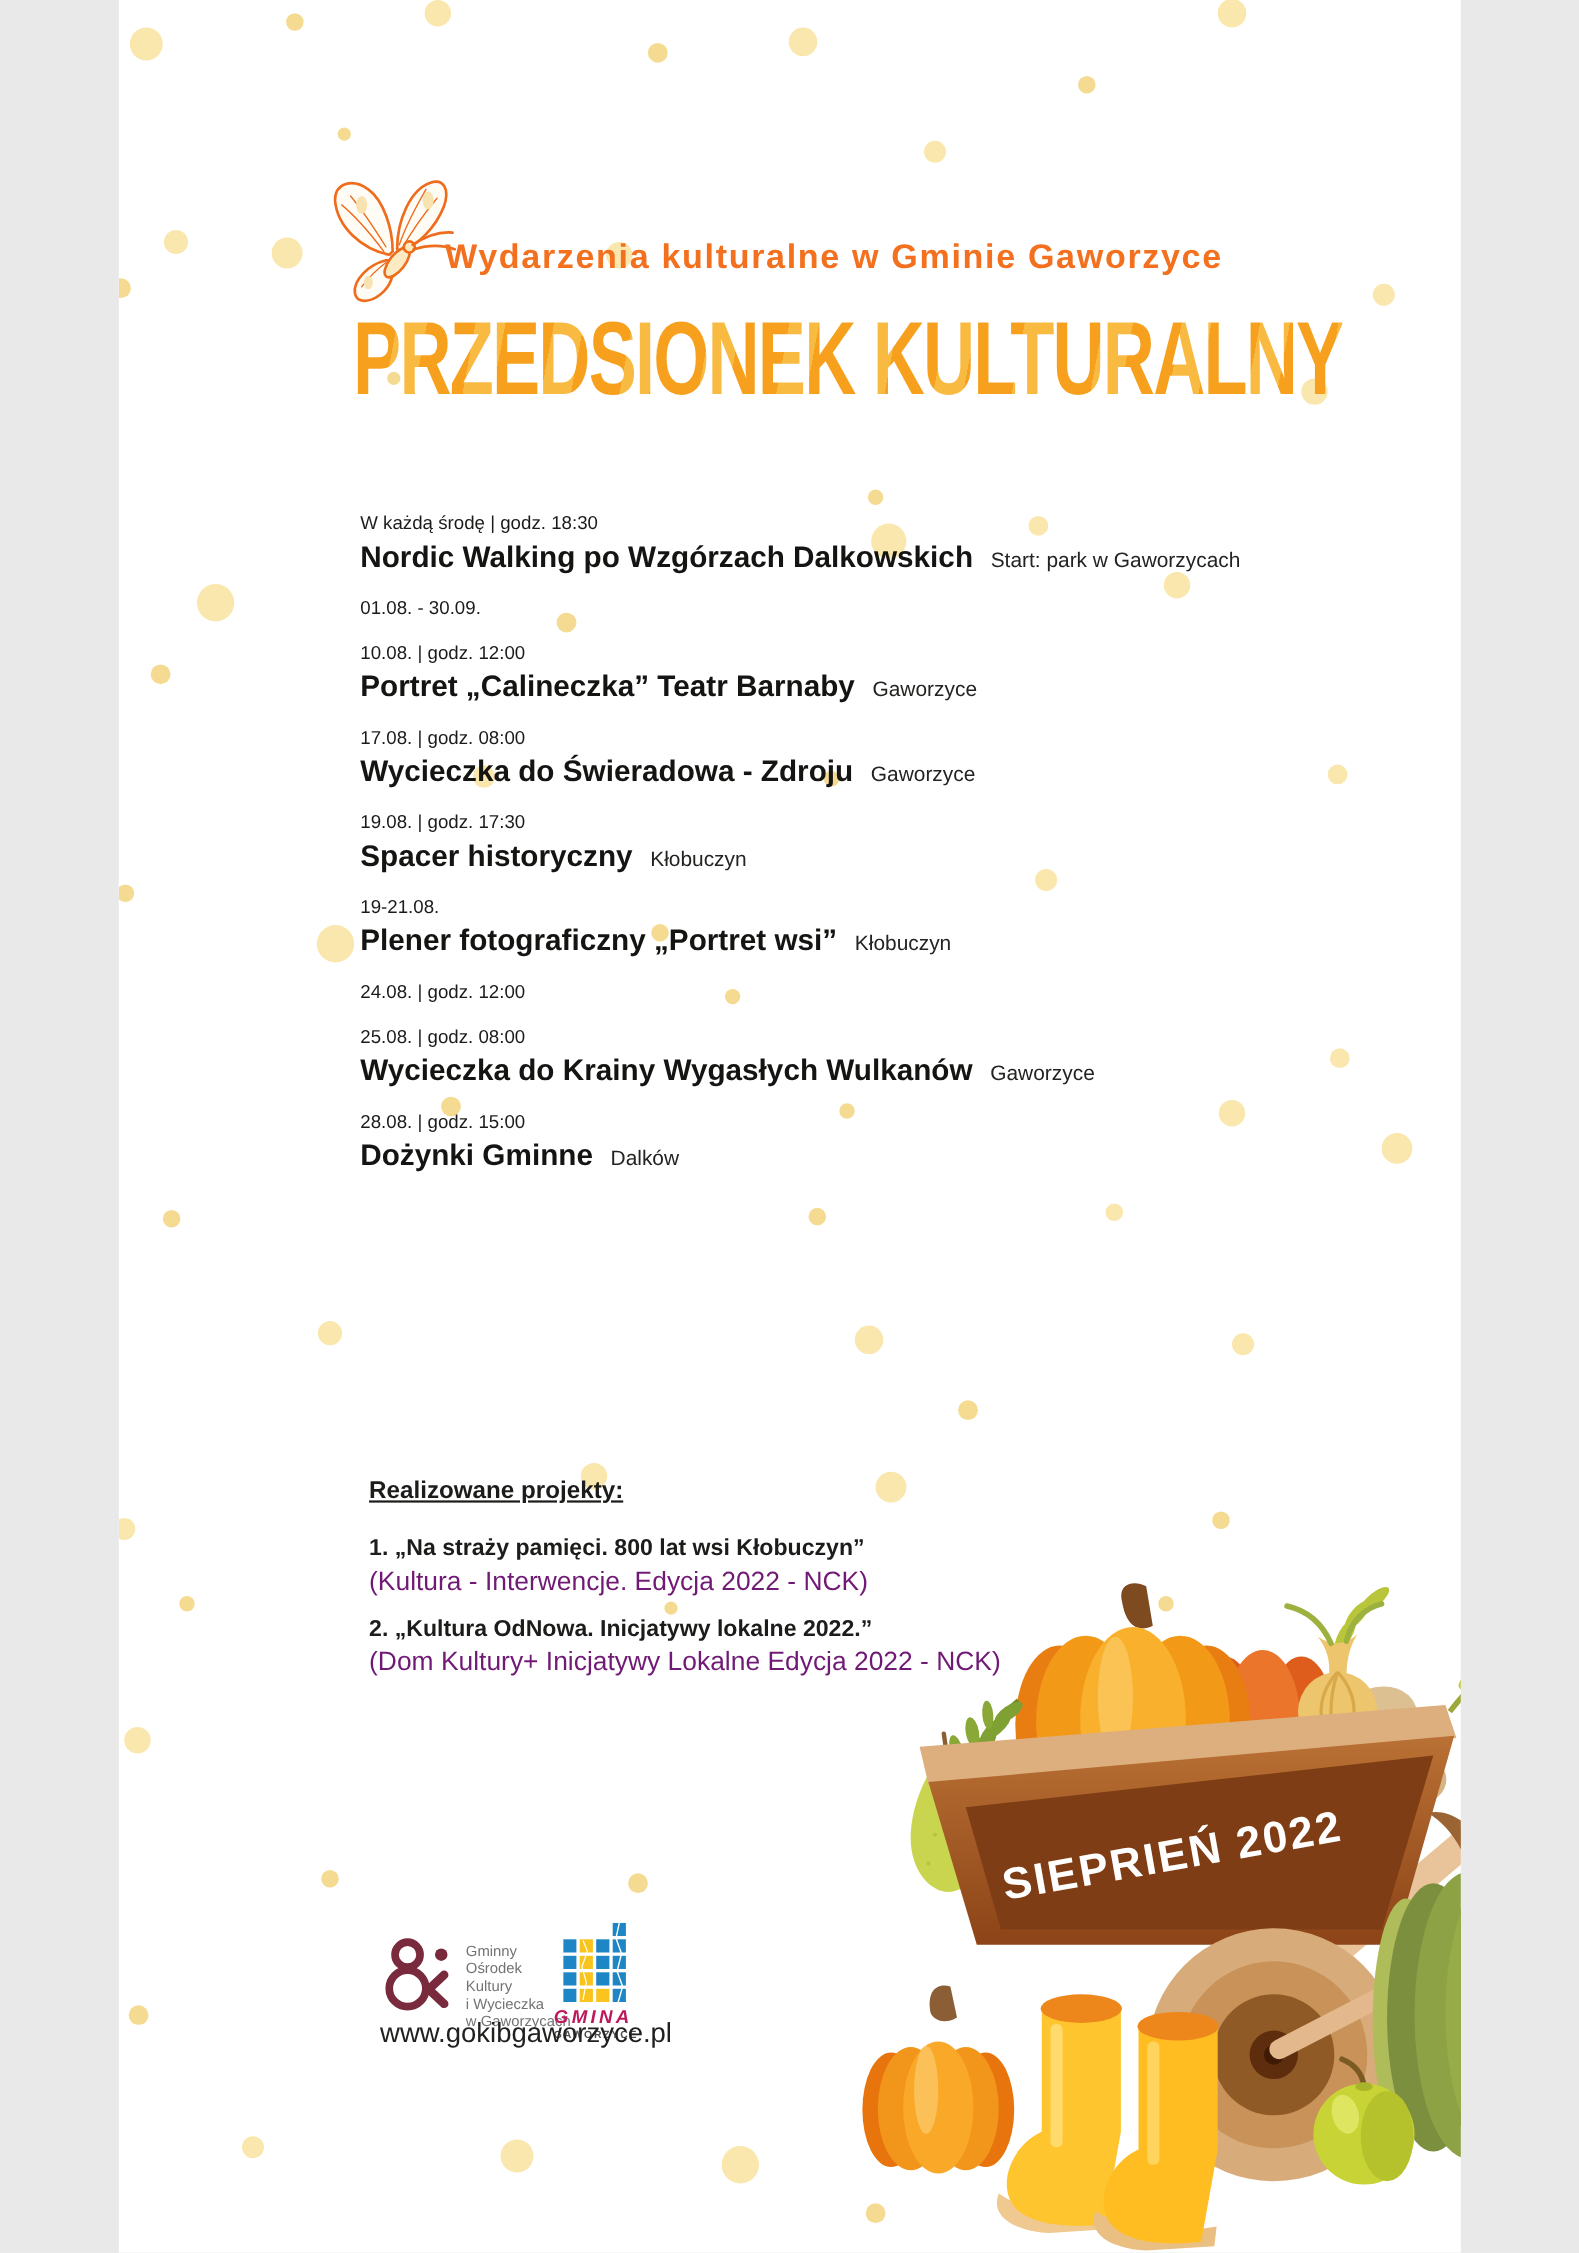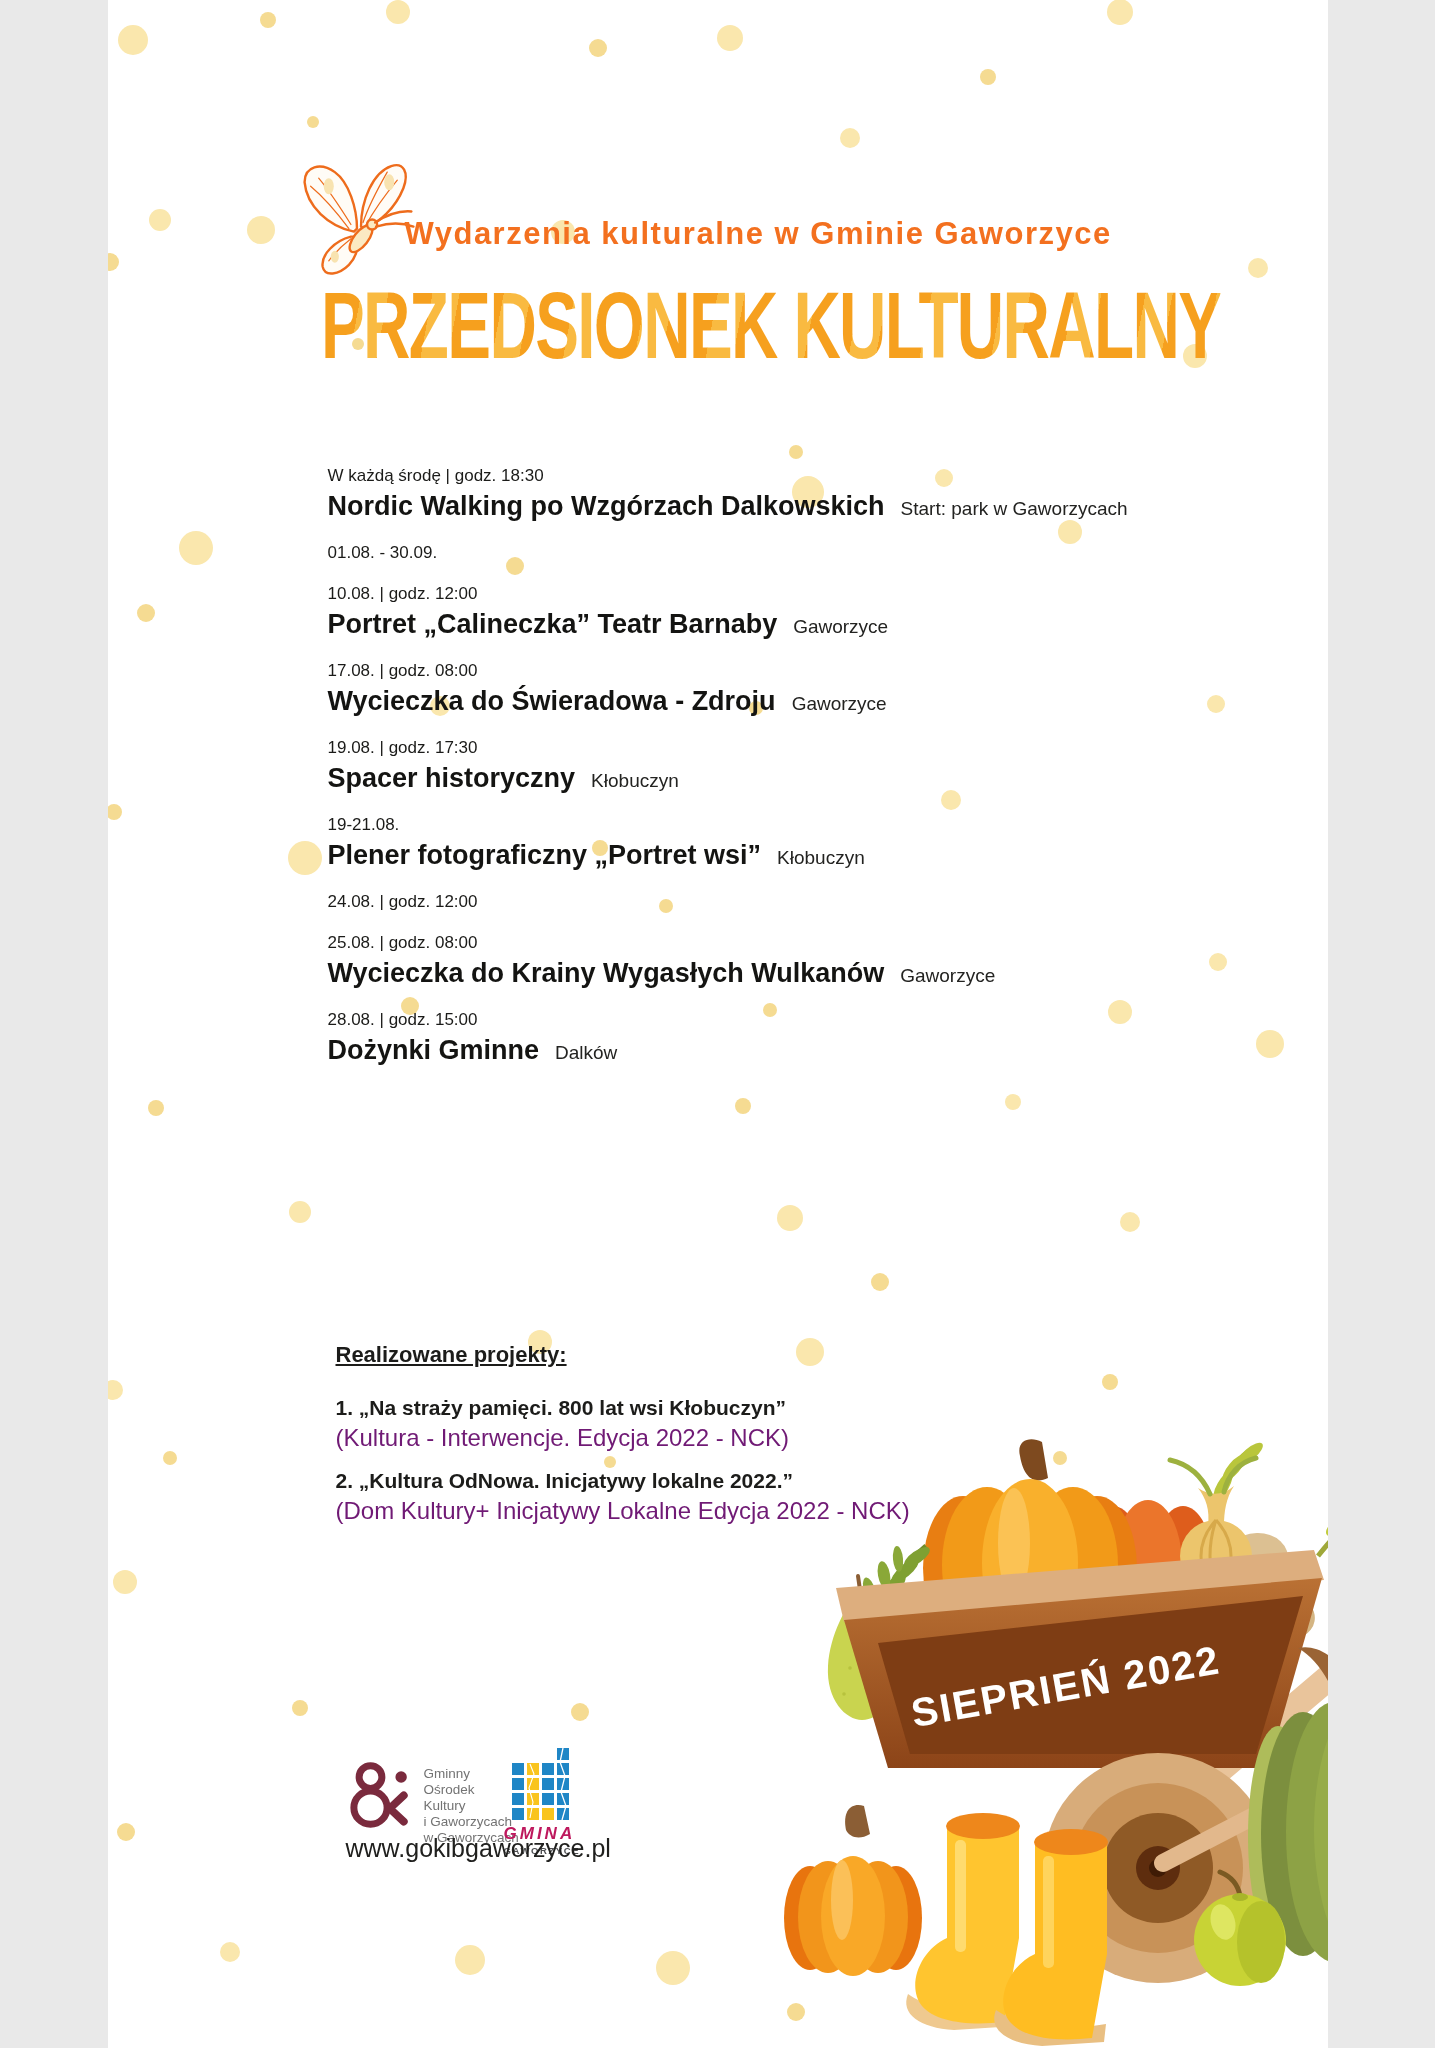--- a/index.html
+++ b/index.html
@@ -242,21 +242,21 @@
       <circle cx="28" cy="21" r="13"></circle>
       <circle cx="28" cy="56" r="19"></circle>
       <path d="M66,42 L50,57 L66,72" stroke-width="9" stroke-linecap="round" stroke-linejoin="round"></path>
     </g>
     <circle cx="63" cy="21" r="6.5" fill="#7A2A3D"></circle>
   </svg>
   <div class="gokib-text" id="gokib-lines">
       <div>Gminny</div>
       <div>Ośrodek</div>
       <div>Kultury</div>
-      <div>i Gaworzycach</div>
+      <div>i Wycieczka</div>
       <div>w Gaworzycach</div>
     </div>
 
   <div class="gmina">
     <svg class="gmina-grid" width="66" height="74" viewBox="0 0 66 74">
       <g>
         <rect x="45" y="0" width="12" height="12" fill="#1F86C6"></rect>
         <rect x="0" y="15" width="12" height="12" fill="#1F86C6"></rect>
           <rect x="15" y="15" width="12" height="12" fill="#F9C41E"></rect>
           <rect x="30" y="15" width="12" height="12" fill="#1F86C6"></rect>

